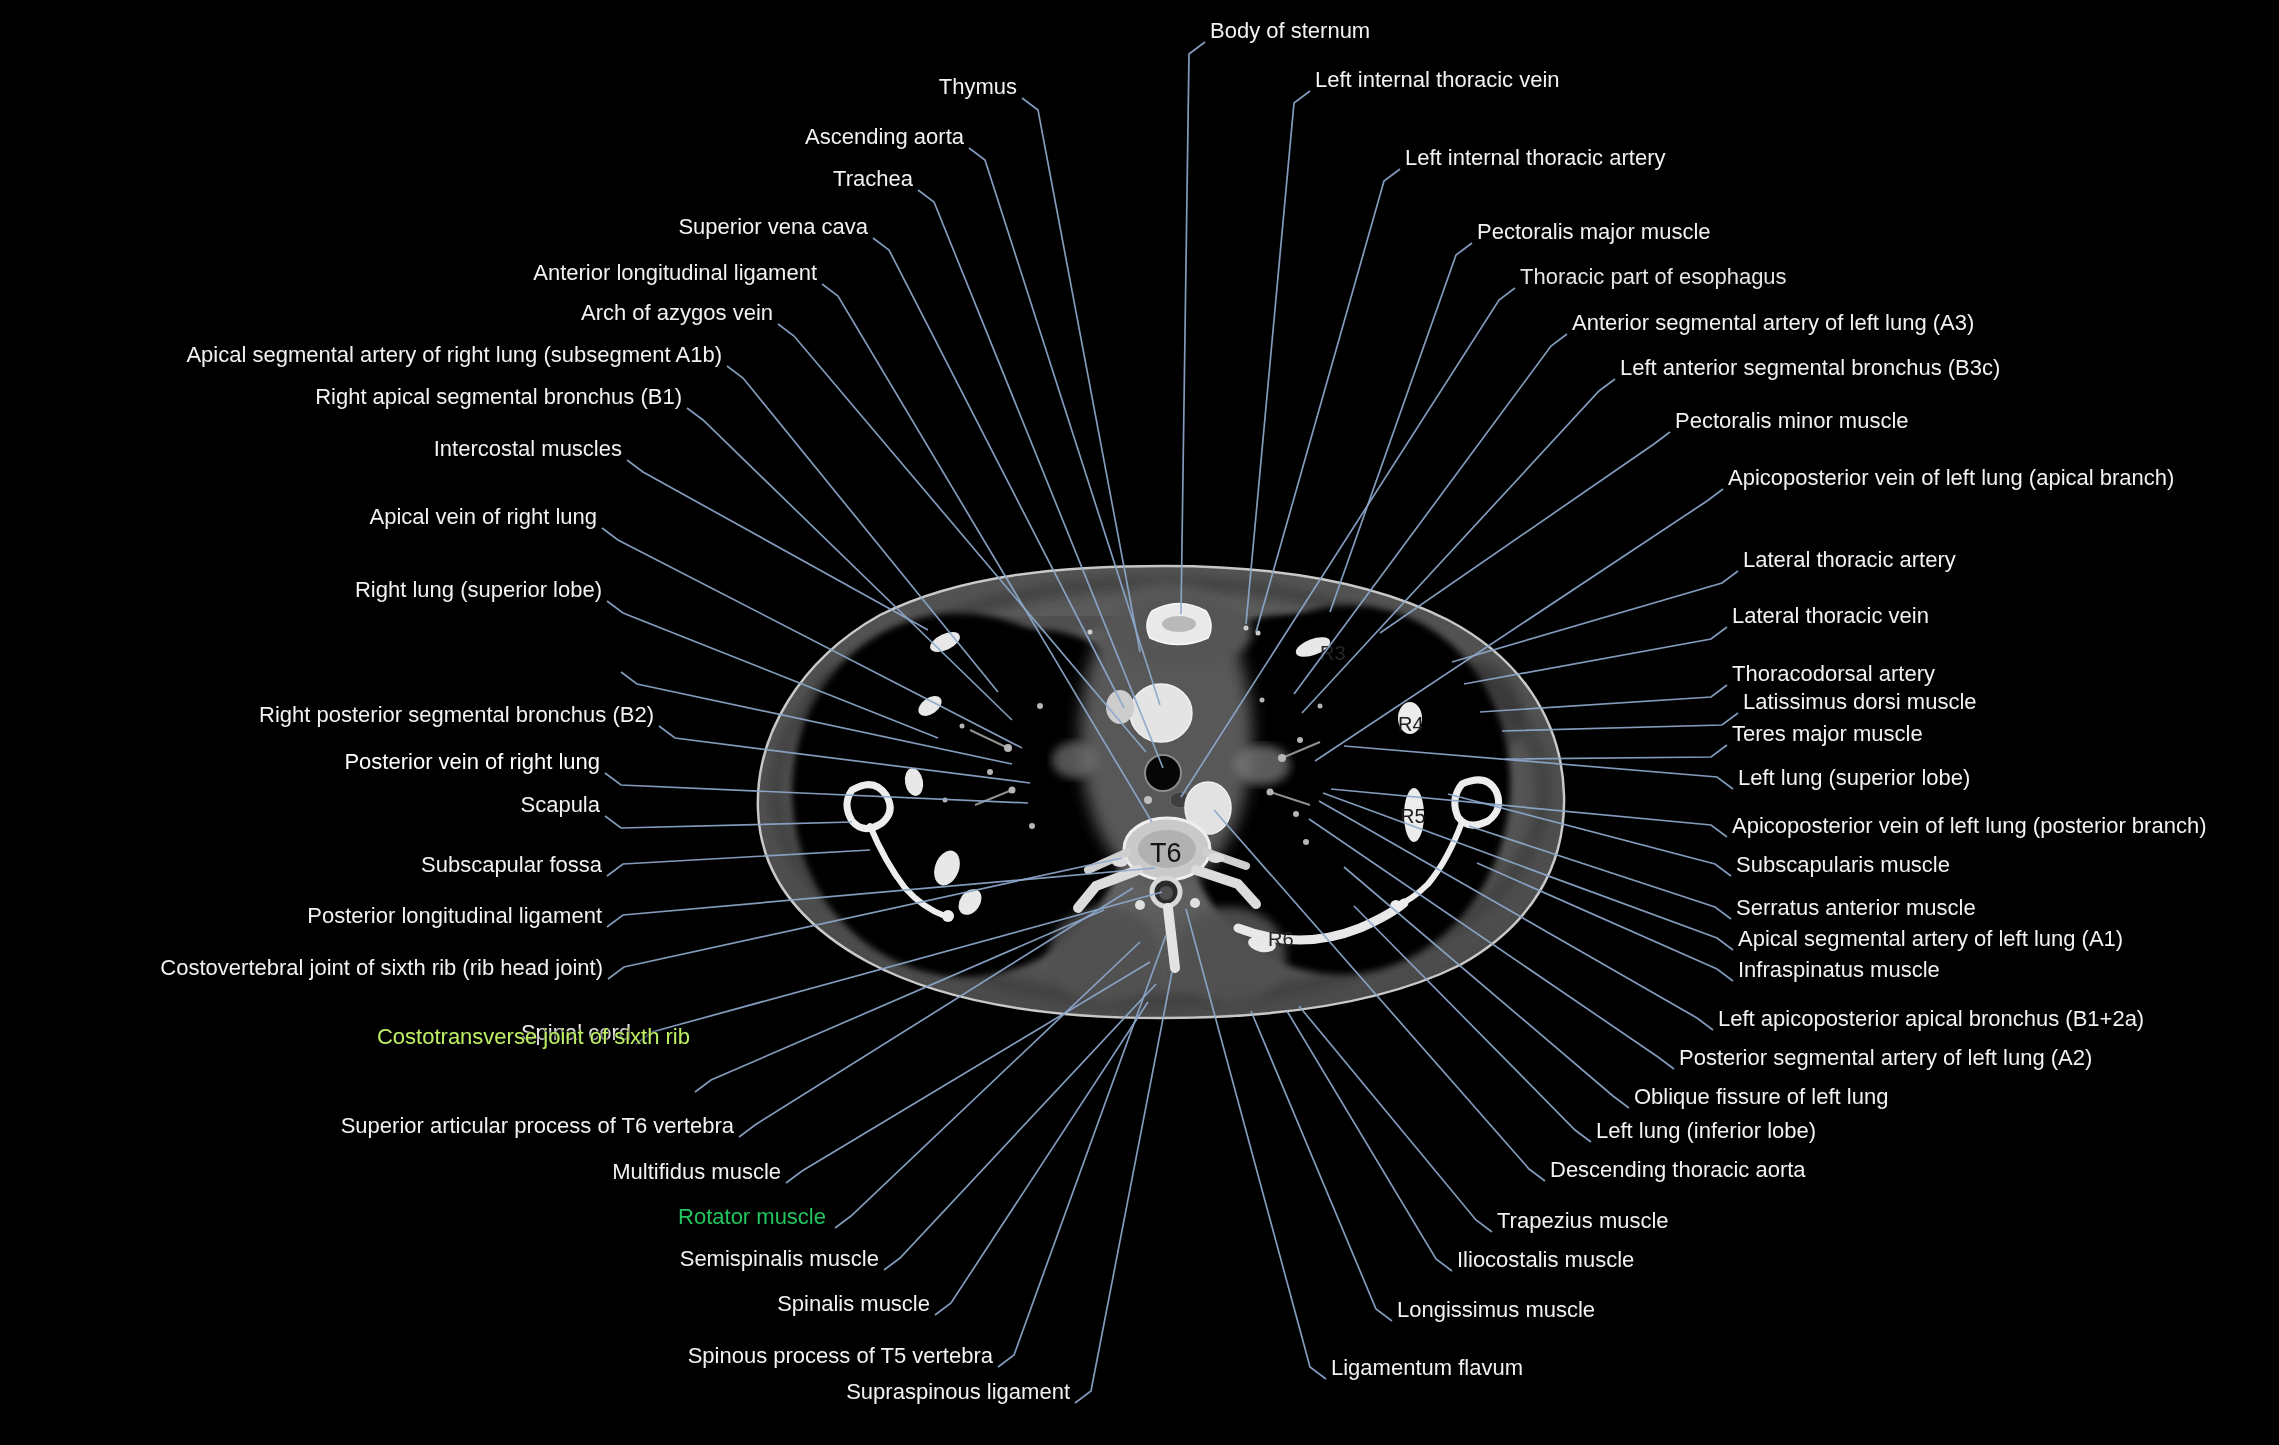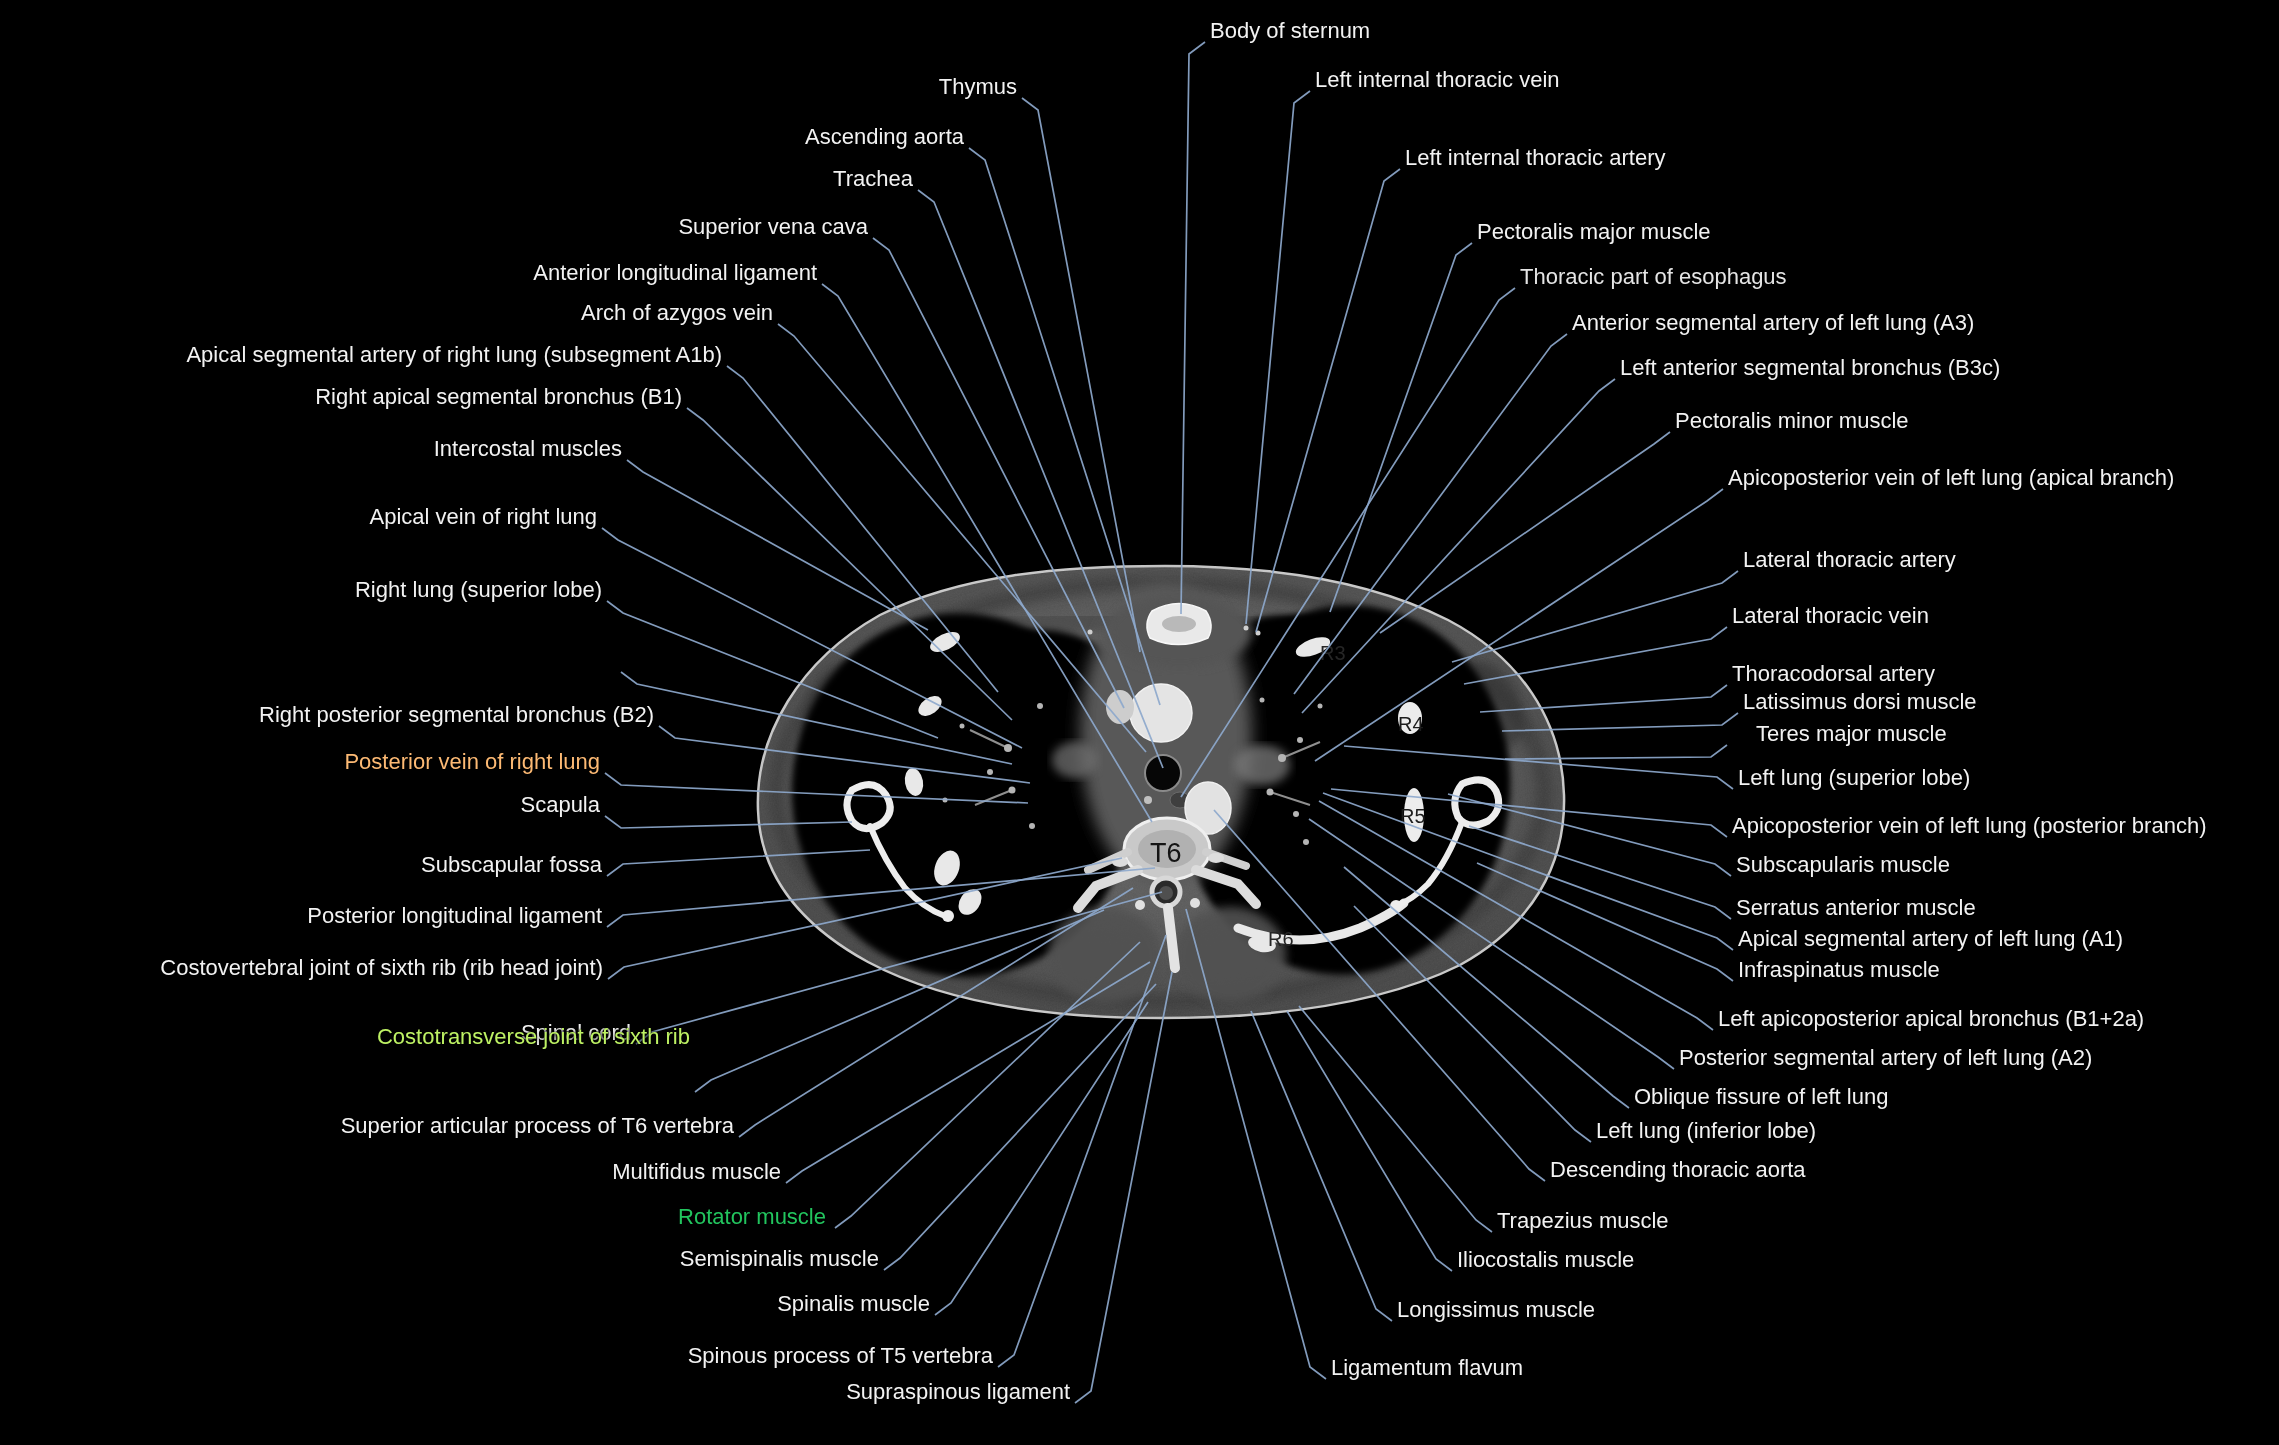--- a/index.html
+++ b/index.html
@@ -224,21 +224,21 @@
       <div class="lbl left" style="color: rgb(242, 242, 242); right: 1366px; top: 165px;">Trachea</div>
       <div class="lbl left" style="color: rgb(242, 242, 242); right: 1411px; top: 213px;">Superior vena cava</div>
       <div class="lbl left" style="color: rgb(242, 242, 242); right: 1462px; top: 259px;">Anterior longitudinal ligament</div>
       <div class="lbl left" style="color: rgb(242, 242, 242); right: 1506px; top: 299px;">Arch of azygos vein</div>
       <div class="lbl left" style="color: rgb(242, 242, 242); right: 1557px; top: 341px;">Apical segmental artery of right lung (subsegment A1b)</div>
       <div class="lbl left" style="color: rgb(242, 242, 242); right: 1597px; top: 383px;">Right apical segmental bronchus (B1)</div>
       <div class="lbl left" style="color: rgb(242, 242, 242); right: 1657px; top: 435px;">Intercostal muscles</div>
       <div class="lbl left" style="color: rgb(242, 242, 242); right: 1682px; top: 503px;">Apical vein of right lung</div>
       <div class="lbl left" style="color: rgb(242, 242, 242); right: 1677px; top: 576px;">Right lung (superior lobe)</div>
       <div class="lbl left" style="color: rgb(242, 242, 242); right: 1625px; top: 701px;">Right posterior segmental bronchus (B2)</div>
-      <div class="lbl left" style="color: #fdba74; right: 1679px; top: 748px;">Posterior vein of right lung</div>
+      <div class="lbl left" style="color: #ffffff; right: 1679px; top: 748px;">Posterior vein of right lung</div>
       <div class="lbl left" style="color: rgb(242, 242, 242); right: 1679px; top: 791px;">Scapula</div>
       <div class="lbl left" style="color: rgb(242, 242, 242); right: 1677px; top: 851px;">Subscapular fossa</div>
       <div class="lbl left" style="color: rgb(242, 242, 242); right: 1677px; top: 902px;">Posterior longitudinal ligament</div>
       <div class="lbl left" style="color: rgb(242, 242, 242); right: 1676px; top: 954px;">Costovertebral joint of sixth rib (rib head joint)</div>
       <div class="lbl left" style="color: rgb(242, 242, 242); right: 1648px; top: 1019px;">Spinal cord</div>
       <div class="lbl left" style="color: #bef264; right: 1589px; top: 1023px;">Costotransverse joint of sixth rib</div>
       <div class="lbl left" style="color: rgb(242, 242, 242); right: 1545px; top: 1112px;">Superior articular process of T6 vertebra</div>
       <div class="lbl left" style="color: rgb(242, 242, 242); right: 1498px; top: 1158px;">Multifidus muscle</div>
       <div class="lbl left" style="color: #22c55e; right: 1453px; top: 1203px;">Rotator muscle</div>
       <div class="lbl left" style="color: rgb(242, 242, 242); right: 1400px; top: 1245px;">Semispinalis muscle</div>
@@ -251,21 +251,21 @@
       <div class="lbl right" style="color: rgb(242, 242, 242); left: 1477px; top: 218px;">Pectoralis major muscle</div>
       <div class="lbl right" style="color: #e5e5e5; left: 1520px; top: 263px;">Thoracic part of esophagus</div>
       <div class="lbl right" style="color: rgb(242, 242, 242); left: 1572px; top: 309px;">Anterior segmental artery of left lung (A3)</div>
       <div class="lbl right" style="color: rgb(242, 242, 242); left: 1620px; top: 354px;">Left anterior segmental bronchus (B3c)</div>
       <div class="lbl right" style="color: rgb(242, 242, 242); left: 1675px; top: 407px;">Pectoralis minor muscle</div>
       <div class="lbl right" style="color: rgb(242, 242, 242); left: 1728px; top: 464px;">Apicoposterior vein of left lung (apical branch)</div>
       <div class="lbl right" style="color: rgb(242, 242, 242); left: 1743px; top: 546px;">Lateral thoracic artery</div>
       <div class="lbl right" style="color: rgb(242, 242, 242); left: 1732px; top: 602px;">Lateral thoracic vein</div>
       <div class="lbl right" style="color: rgb(242, 242, 242); left: 1732px; top: 660px;">Thoracodorsal artery</div>
       <div class="lbl right" style="color: rgb(242, 242, 242); left: 1743px; top: 688px;">Latissimus dorsi muscle</div>
-      <div class="lbl right" style="color: rgb(242, 242, 242); left: 1732px; top: 720px; margin-left: 24px;">Teres major muscle</div>
+      <div class="lbl right" style="color: rgb(242, 242, 242); left: 1732px; top: 720px;">Teres major muscle</div>
       <div class="lbl right" style="color: rgb(242, 242, 242); left: 1738px; top: 764px;">Left lung (superior lobe)</div>
       <div class="lbl right" style="color: rgb(242, 242, 242); left: 1732px; top: 812px;">Apicoposterior vein of left lung (posterior branch)</div>
       <div class="lbl right" style="color: rgb(242, 242, 242); left: 1736px; top: 851px;">Subscapularis muscle</div>
       <div class="lbl right" style="color: rgb(242, 242, 242); left: 1736px; top: 894px;">Serratus anterior muscle</div>
       <div class="lbl right" style="color: rgb(242, 242, 242); left: 1738px; top: 925px;">Apical segmental artery of left lung (A1)</div>
       <div class="lbl right" style="color: rgb(242, 242, 242); left: 1738px; top: 956px;">Infraspinatus muscle</div>
       <div class="lbl right" style="color: rgb(242, 242, 242); left: 1718px; top: 1005px;">Left apicoposterior apical bronchus (B1+2a)</div>
       <div class="lbl right" style="color: rgb(242, 242, 242); left: 1679px; top: 1044px;">Posterior segmental artery of left lung (A2)</div>
       <div class="lbl right" style="color: rgb(242, 242, 242); left: 1634px; top: 1083px;">Oblique fissure of left lung</div>
       <div class="lbl right" style="color: rgb(242, 242, 242); left: 1596px; top: 1117px;">Left lung (inferior lobe)</div>

